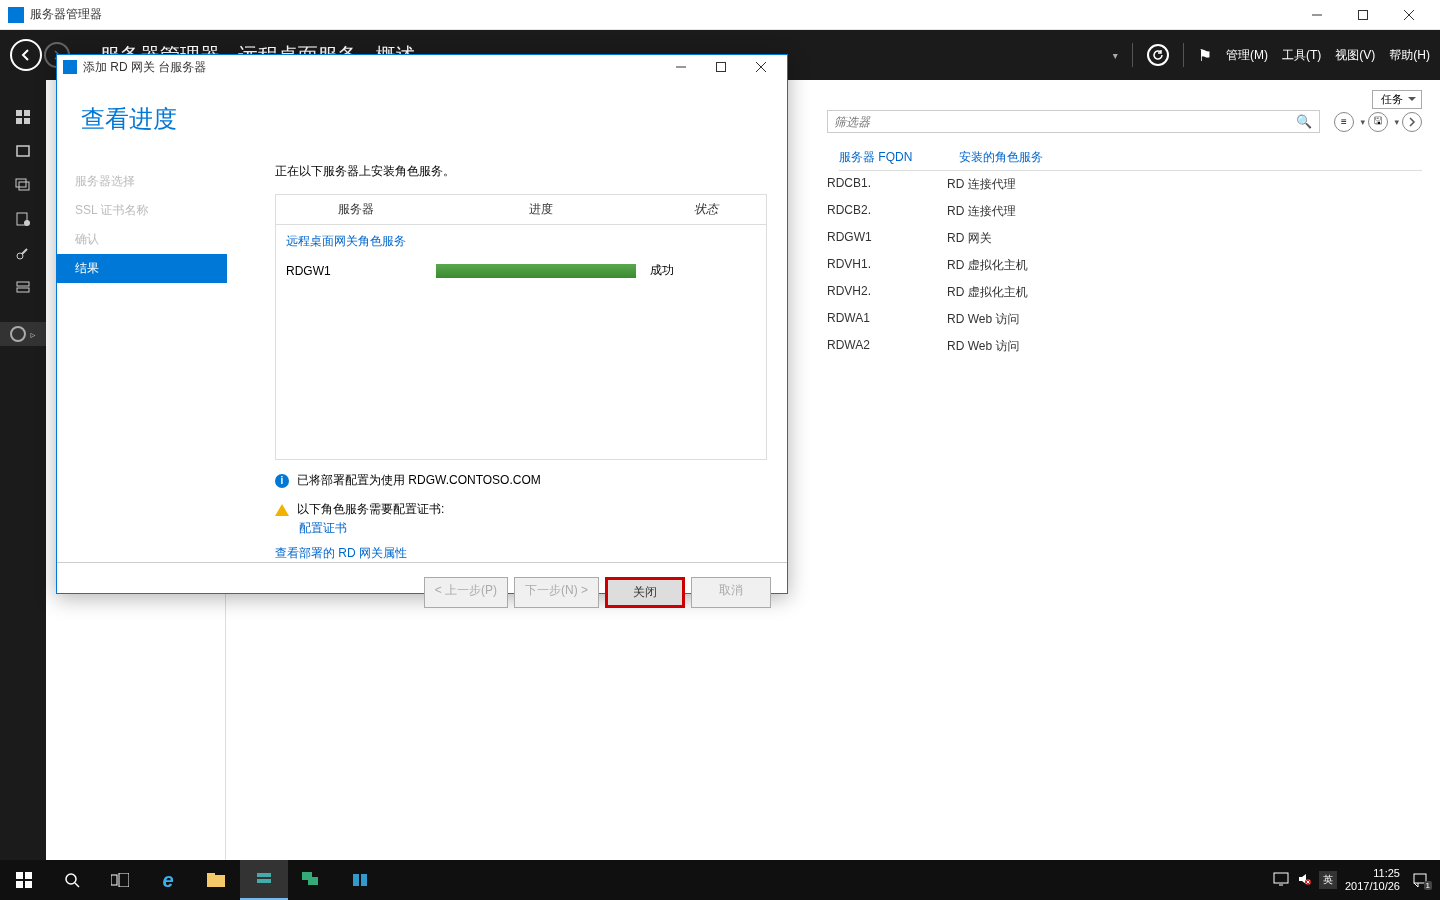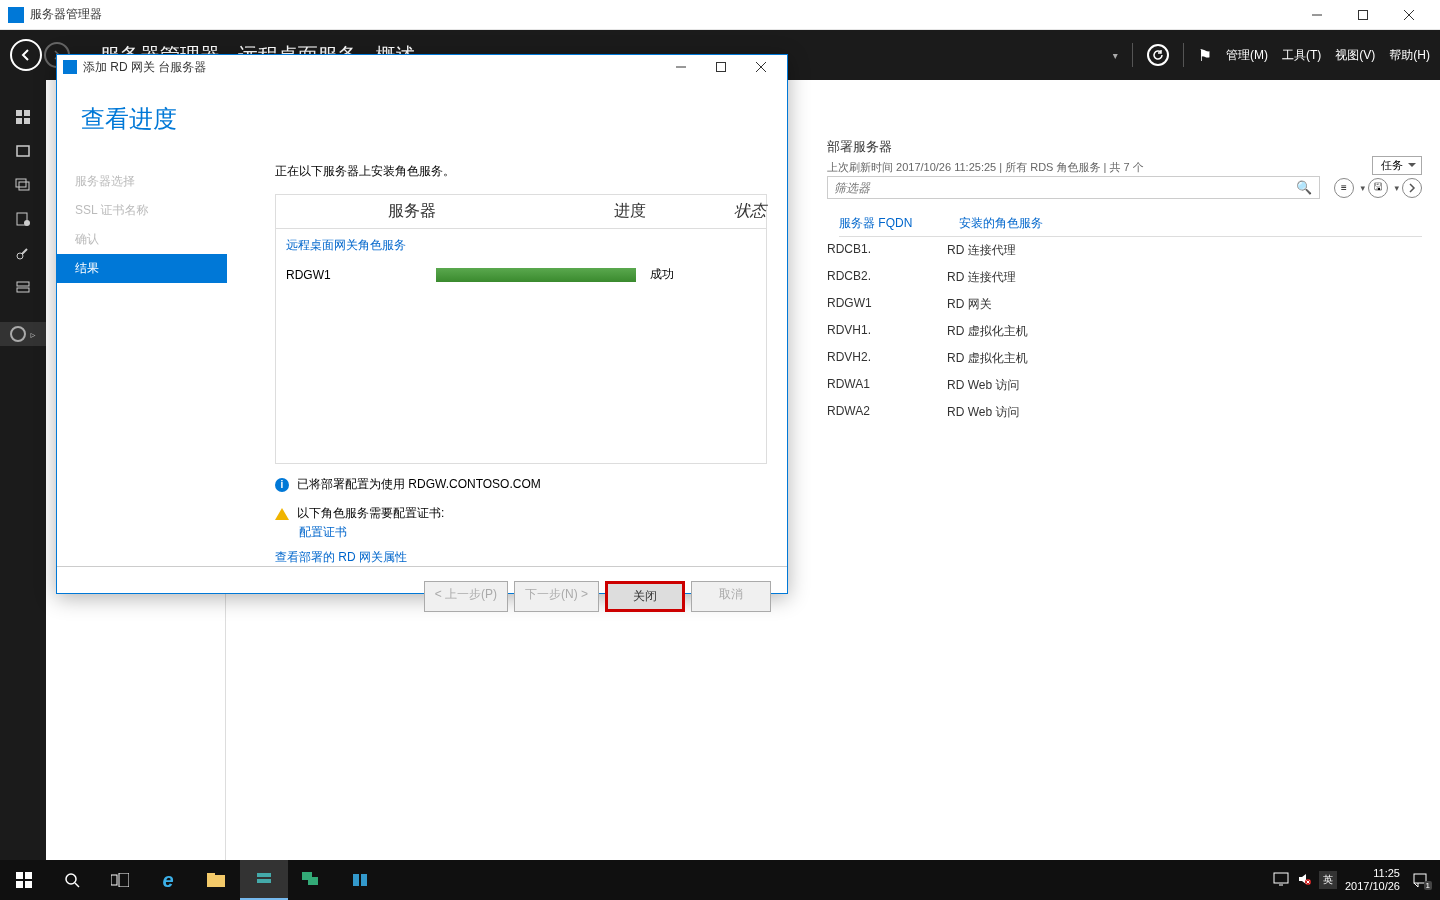--- a/index.html
+++ b/index.html
@@ -60,21 +60,21 @@
 .modal-titlebar .mctrl { width: 40px; height: 24px; display: flex; align-items: center; justify-content: center; }
 .modal-heading { font-size: 24px; font-weight: 300; color: #0078d7; padding: 24px 0 12px 24px; }
 .modal-body { flex: 1; display: flex; padding: 0 20px 0 0; gap: 36px; }
 .modal-steps { width: 170px; padding: 20px 0 0 0; }
 .step-item { padding: 6px 18px; font-size: 12px; color: #bbb; }
 .step-item.active { background: #0078d7; color: #fff; }
 .modal-content { flex: 1; padding: 16px 0 0 12px; font-size: 12px; }
 .install-text { margin-bottom: 14px; }
 .result-table { border: 1px solid #ddd; }
 .rt-head { display: flex; border-bottom: 1px solid #ddd; }
-.rt-head > div { padding: 6px 0; text-align: right; font-size: 16px; color: #333; }
+.rt-head > div { padding: 6px 0; text-align: center; font-size: 12px; color: #333; }
 .rt-col1 { width: 160px; }
 .rt-col2 { width: 210px; }
 .rt-col3 { flex: 1; font-style: italic; }
 .rt-section { padding: 8px 10px; color: #0066cc; font-size: 12px; }
 .rt-row { display: flex; align-items: center; padding: 4px 10px 10px; }
 .rt-row .nm { width: 150px; }
 .prog-bar { width: 200px; height: 14px; background: linear-gradient(to bottom, #5aa84e, #3a8a2e); }
 .rt-row .stat { margin-left: 14px; }
 .rt-empty { height: 170px; }
 .info-line { display: flex; align-items: center; gap: 8px; margin-top: 12px; }
@@ -198,24 +198,20 @@
       <span style="margin-left:4px;font-size:10px">▹</span>
     </div>
 </div>
 
 <div class="main-area">
   <div class="left-pane"></div>
   <div class="right-pane">
     <div class="right-inner-left"></div>
     <div class="right-inner-right">
       <div style="display:flex;align-items:flex-end">
-        <div>
-          <div class="panel-title">部署服务器</div>
-          <div class="panel-subtitle">上次刷新时间 2017/10/26 11:25:25 | 所有 RDS 角色服务 | 共 7 个</div>
-        </div>
         <div style="margin-left:auto">
             <div class="tasks-btn">任务</div>
           </div>
       </div>
       <div style="display:flex;align-items:center;gap:14px;margin-top:1px">
         <div style="flex:1;display:flex;align-items:center;border:1px solid #ccc;padding:3px 6px">
           <input class="filter-input" placeholder="筛选器" style="">
           <span style="font-size:13px">🔍</span>
         </div>
         <div class="small-circ">≡<span class="chev">▾</span></div>

